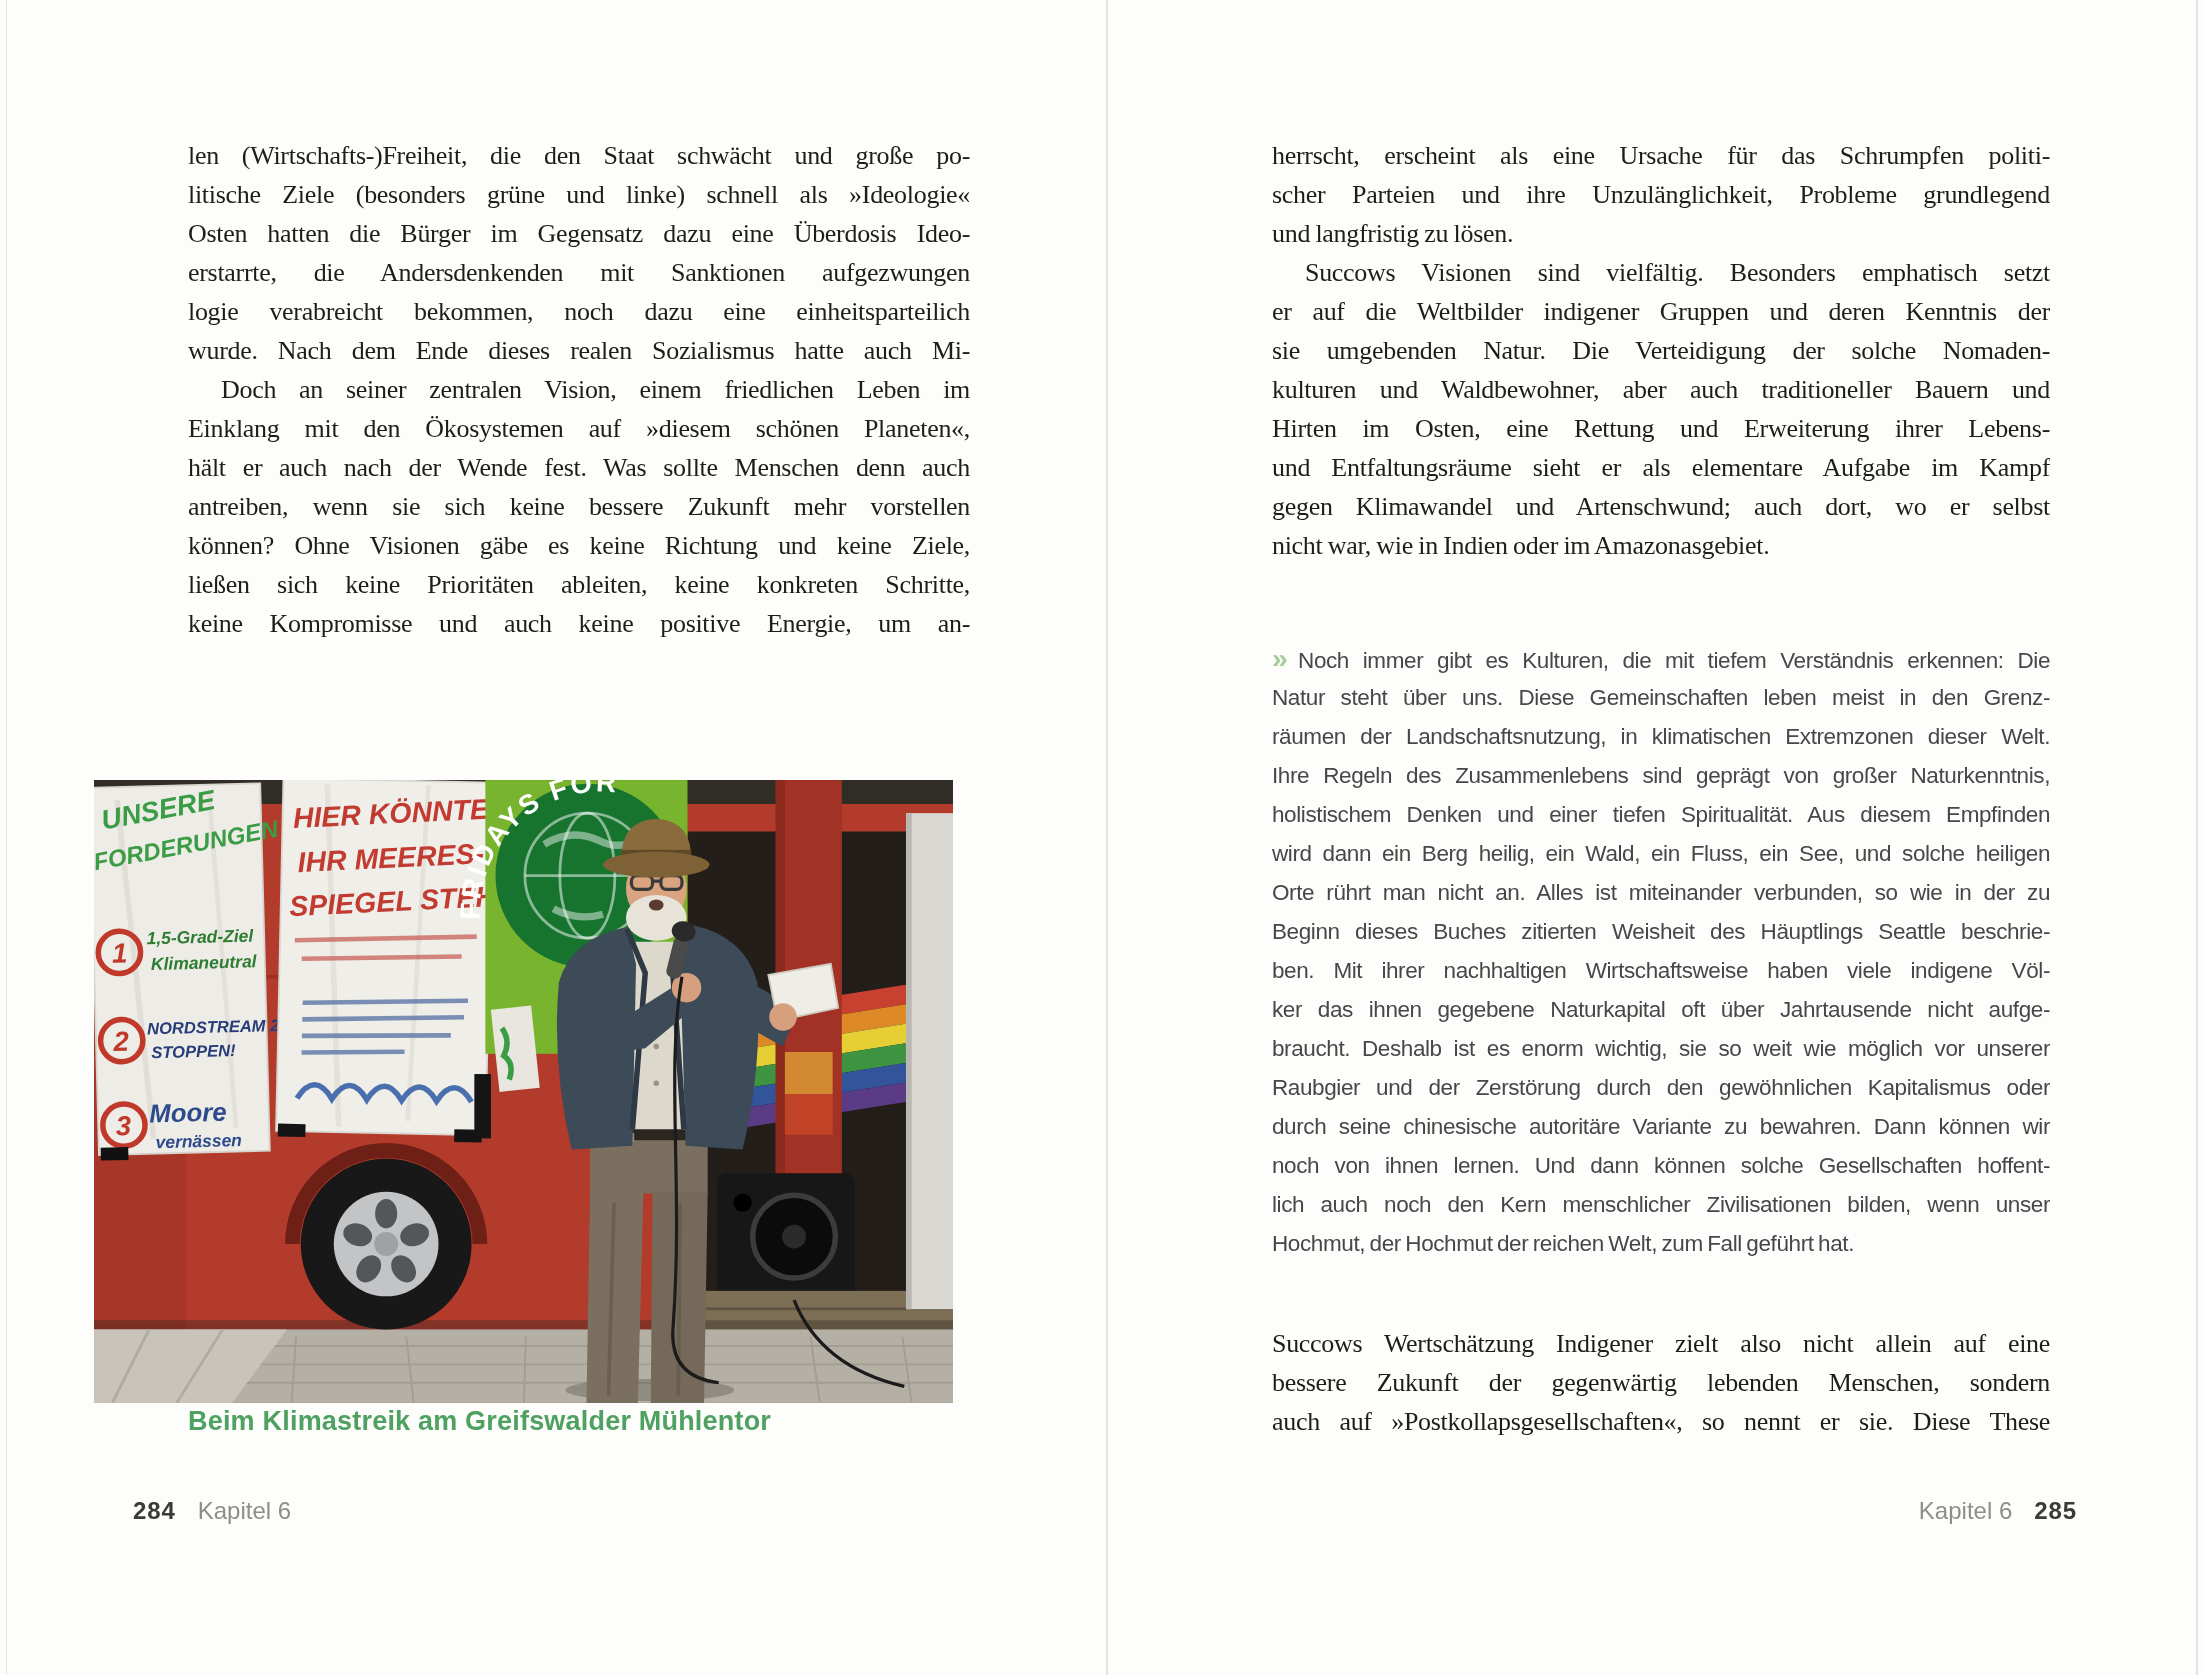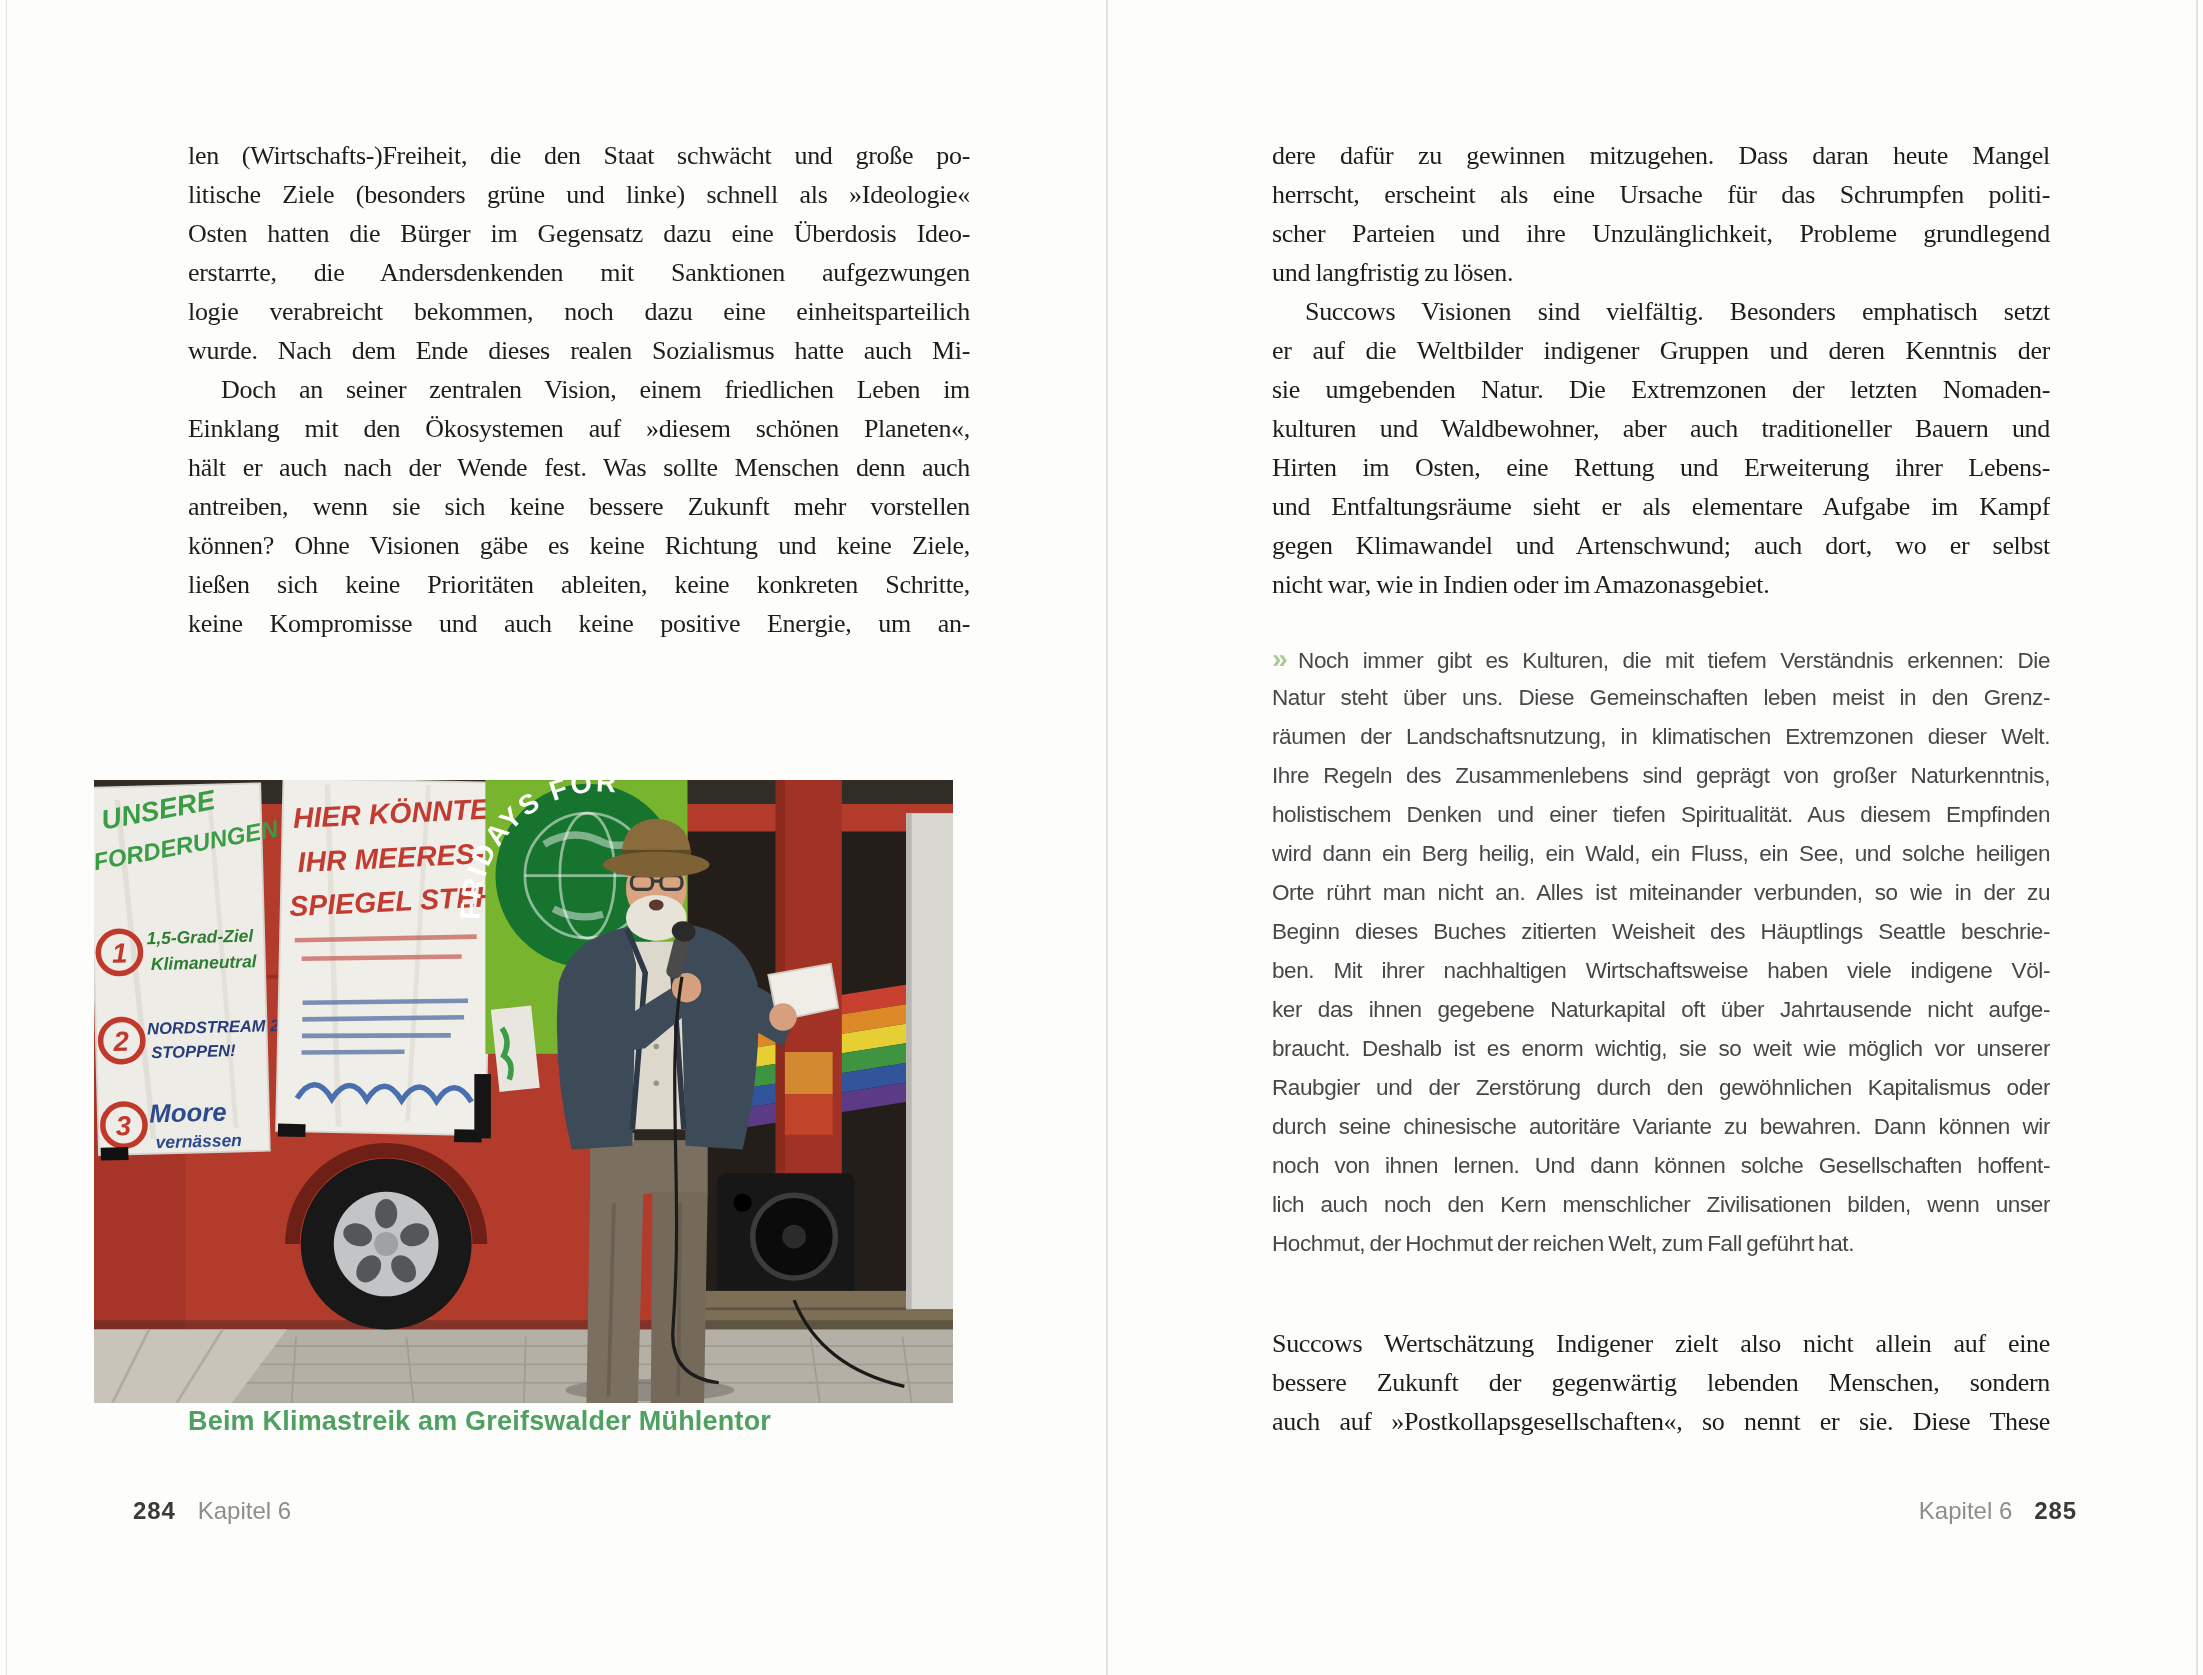--- a/index.html
+++ b/index.html
@@ -264,27 +264,26 @@
 
     <div class="caption">Beim Klimastreik am Greifswalder Mühlentor</div>
 
     <div class="footer footer-left">
       <span class="pagenum">284</span><span class="chapter">Kapitel 6</span>
     </div>
   </div>
 
   <div>
     <div class="textblock right-serif">
-        <div class="sline">dere dafür zu gewinnen mitzugehen. Dass daran heute Mangel</div>
         <div class="sline">herrscht, erscheint als eine Ursache für das Schrumpfen politi-</div>
         <div class="sline">scher Parteien und ihre Unzulänglichkeit, Probleme grundlegend</div>
         <div class="sline last">und langfristig zu lösen.</div>
         <div class="sline ind">Succows Visionen sind vielfältig. Besonders emphatisch setzt</div>
         <div class="sline">er auf die Weltbilder indigener Gruppen und deren Kenntnis der</div>
-        <div class="sline">sie umgebenden Natur. Die Extremzonen der letzten Nomaden-</div>
+        <div class="sline">sie umgebenden Natur. Die Verteidigung der solche Nomaden-</div>
         <div class="sline">kulturen und Waldbewohner, aber auch traditioneller Bauern und</div>
         <div class="sline">Hirten im Osten, eine Rettung und Erweiterung ihrer Lebens-</div>
         <div class="sline">und Entfaltungsräume sieht er als elementare Aufgabe im Kampf</div>
         <div class="sline">gegen Klimawandel und Artenschwund; auch dort, wo er selbst</div>
         <div class="sline last">nicht war, wie in Indien oder im Amazonasgebiet.</div>
       </div>
 
     <div class="textblock quoteblock">
         <div class="qline"><span class="qmark">»</span>Noch immer gibt es Kulturen, die mit tiefem Verständnis erkennen: Die</div>
         <div class="qline">Natur steht über uns. Diese Gemeinschaften leben meist in den Grenz-</div>

